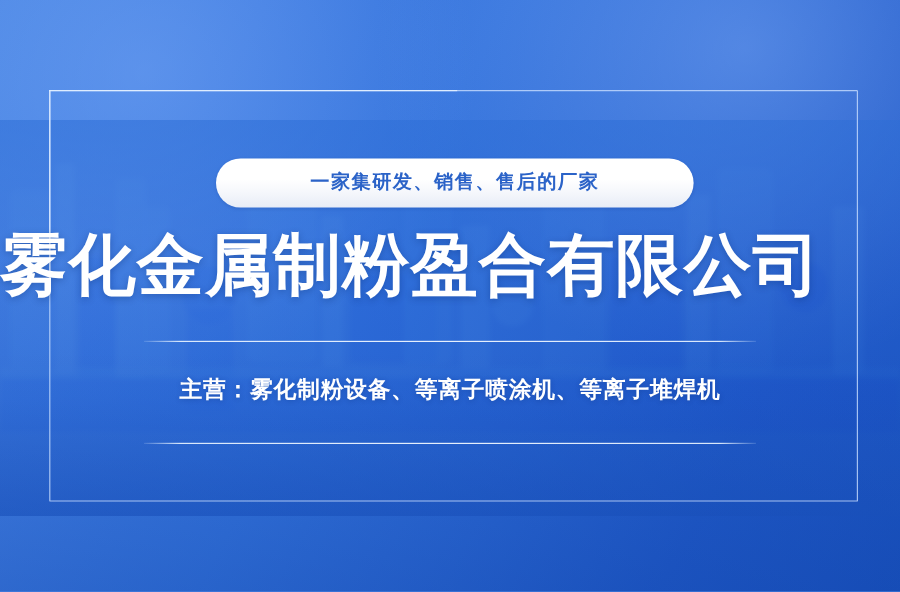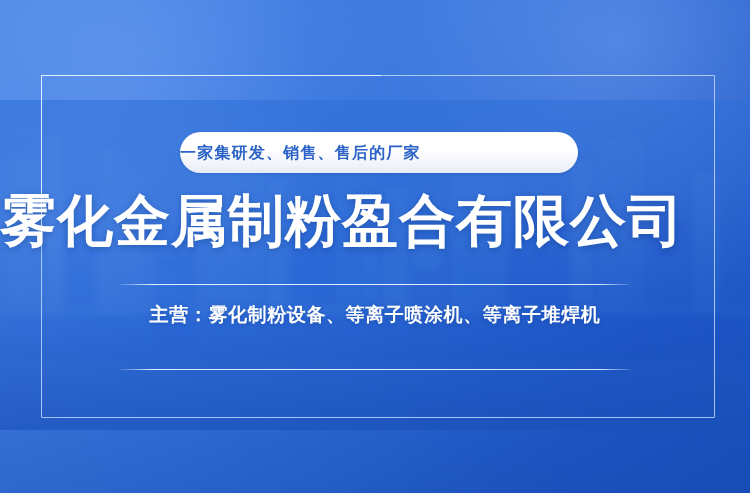--- a/index.html
+++ b/index.html
@@ -106,21 +106,21 @@
   }
 
   
   .badge {
     position:absolute;
     left:180px; top:132px;
     width:398px; height:41px;
     border-radius:21px;
     background:linear-gradient(to bottom, #ffffff 0%, #ffffff 42%, #f4f6fb 72%, #e7ecf6 100%);
     box-shadow:0 1px 3px rgba(10,40,110,.18);
-    display:flex; align-items:center; 
+    display:flex; align-items:center; justify-content:center;
   }
   .badge-text {
     font-size:16px;
     font-weight:700;
     letter-spacing:1.2px;
     color:#2b63c8;
     white-space:nowrap;
     line-height:1;
   }
 
@@ -162,21 +162,21 @@
     width:750px;
     text-align:center;
     color:#ffffff;
     font-size:19px;
     font-weight:700;
     line-height:1.75;
     letter-spacing:.6px;
     text-shadow:0 1px 4px rgba(8,36,100,.28);
     white-space:nowrap;
   }
-  .subtitle div { white-space:nowrap; }
+  .subtitle div { white-space:nowrap;margin-top:11px; }
 </style>
 </head>
 <body>
 
 <div class="banner">
 
   <div class="glow-tl"></div>
   <div class="glow-tr"></div>
 
   <div class="photo-band">

